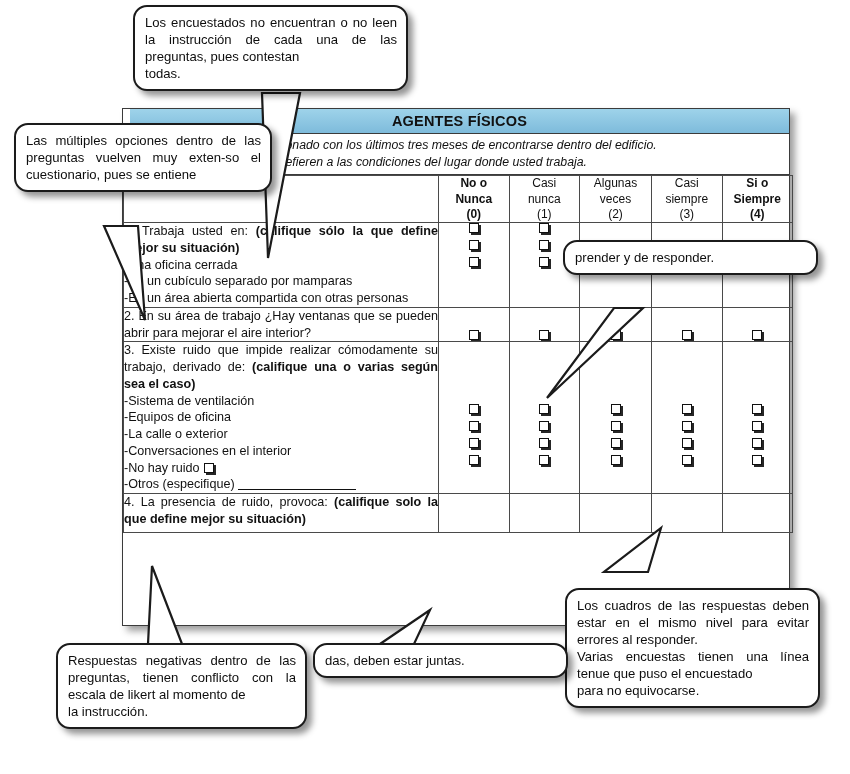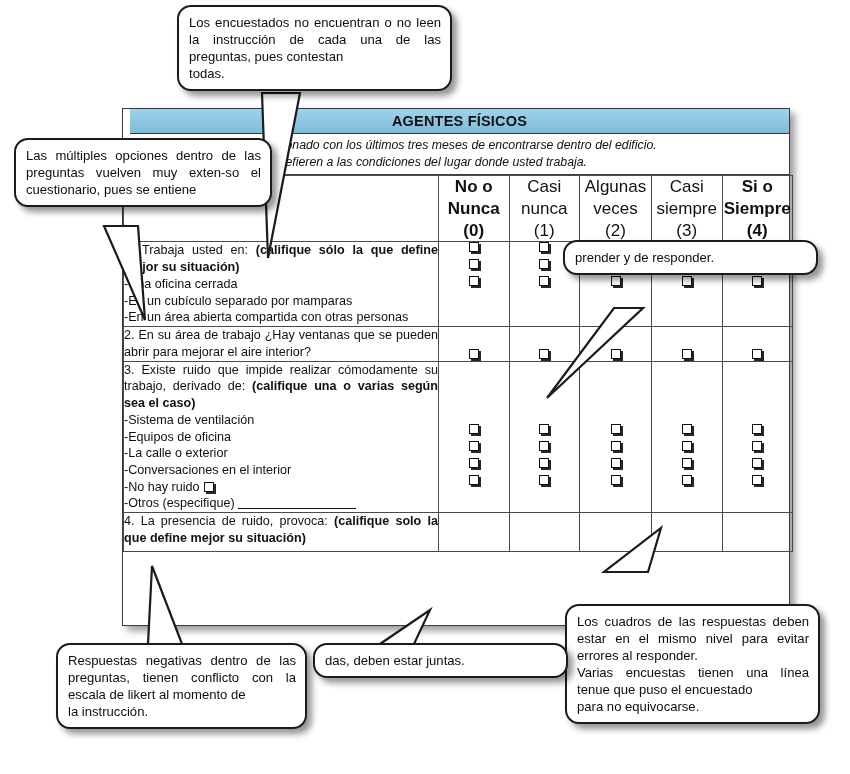--- a/index.html
+++ b/index.html
@@ -55,21 +55,21 @@
   }
   col.c0{width:315px;}
   col.cs{width:70.5px;}
   col.cs3{width:72px;}
 
   th.opt{
     font-weight:normal;
     text-align:center;
     padding:4px 2px 5px 2px;
     line-height:1.28;
-    font-size:17px;
+    font-size:12px;
     vertical-align:top;
   }
   th.opt b{font-weight:bold;}
   th.opt .ln{display:block;}
 
   td.qtext{
     padding:4px 7px 5px 7px;
     line-height:1.33;
     text-align:justify;
     text-justify:inter-word;
@@ -127,24 +127,24 @@
   }
   .callout p{margin:0;}
   .callout p.lastline{text-align:left;}
 
   
   #tails{
     position:absolute;left:0;top:0;width:850px;height:774px;
     pointer-events:none;z-index:15;
   }
 
-  #co-top{ left:133px; top:5px;  width:275px;margin-left:44px; }
-  #co-left{ left:14px; top:138px; width:258px; }
+  #co-top{ left:133px; top:5px;  width:275px; }
+  #co-left{ left:14px; top:123px; width:258px; }
   #co-mid{ left:563px; top:240px; width:255px; }
-  #co-right{ left:565px; top:604px; width:255px; }
+  #co-right{ left:565px; top:588px; width:255px; }
   #co-bl{ left:56px; top:643px; width:251px; }
   #co-bm{ left:313px; top:643px; width:255px; }
 </style>
 </head>
 <body>
 
 <div id="sheet">
 
   <div id="sheet-title">AGENTES FÍSICOS</div>
 

